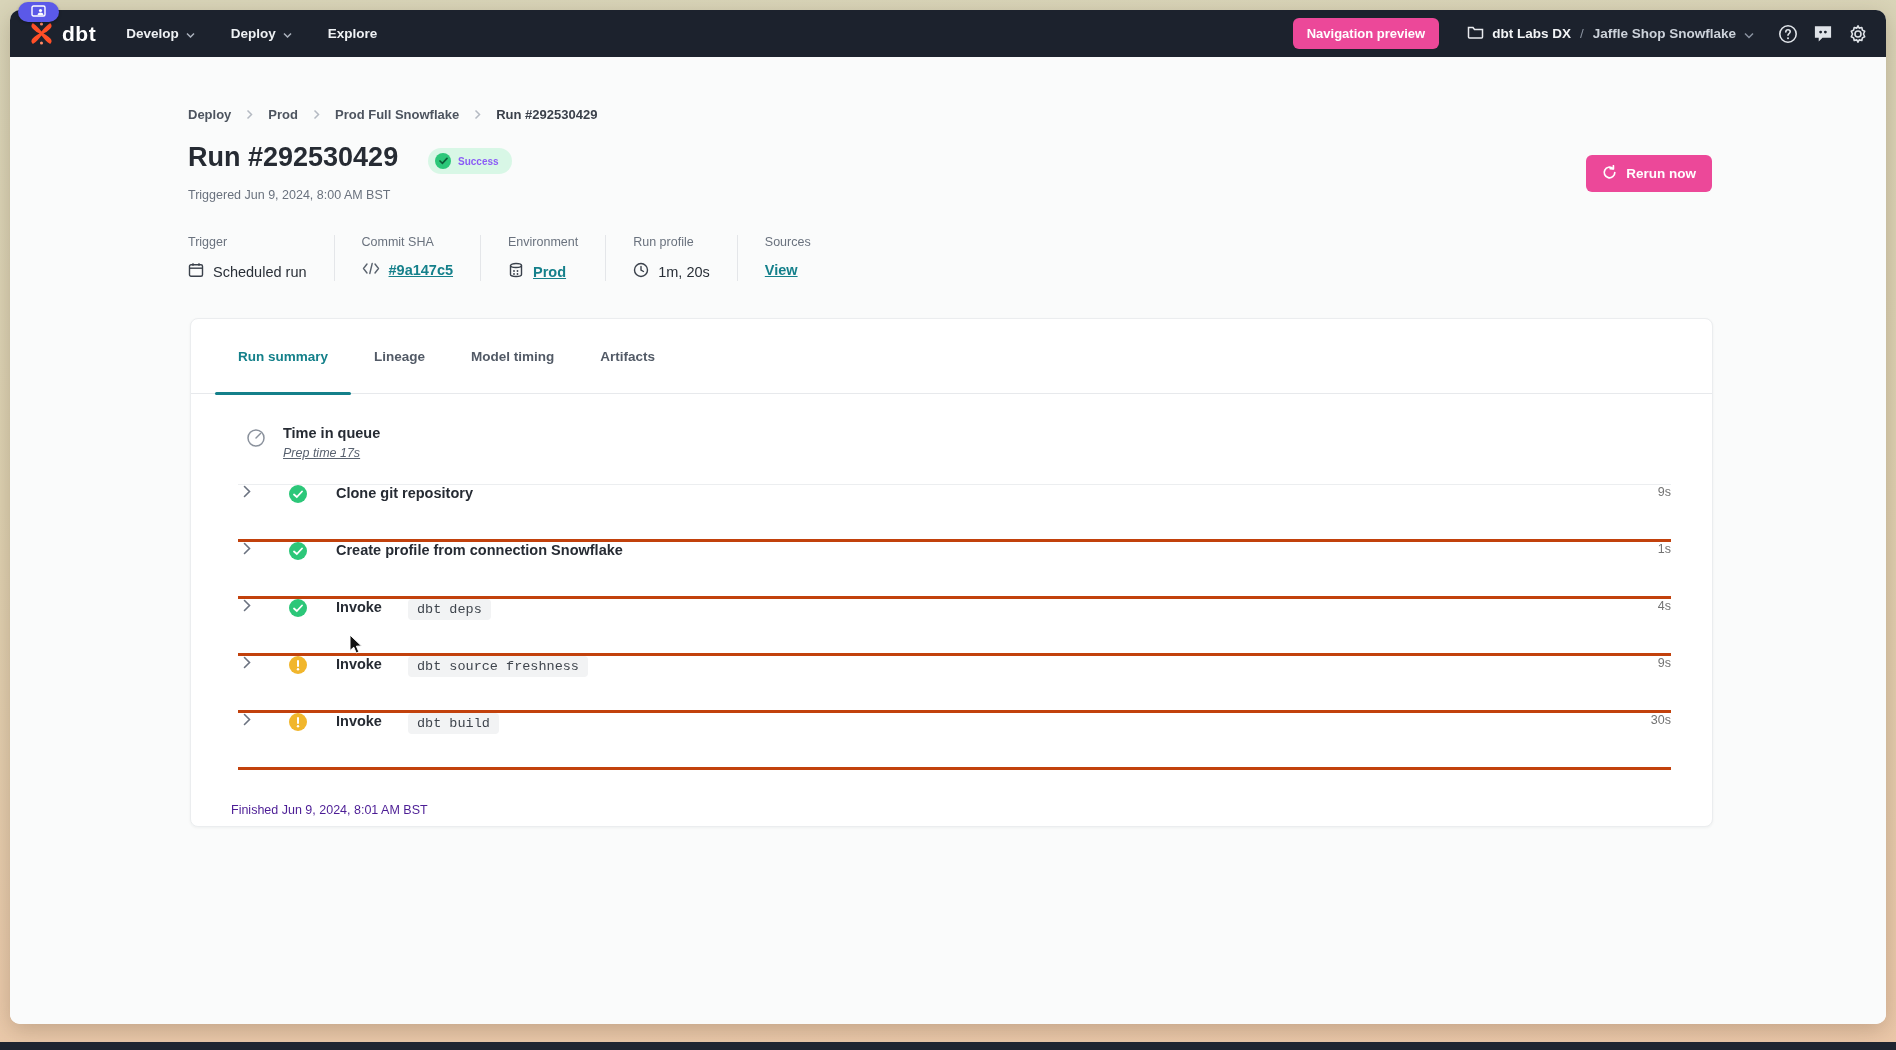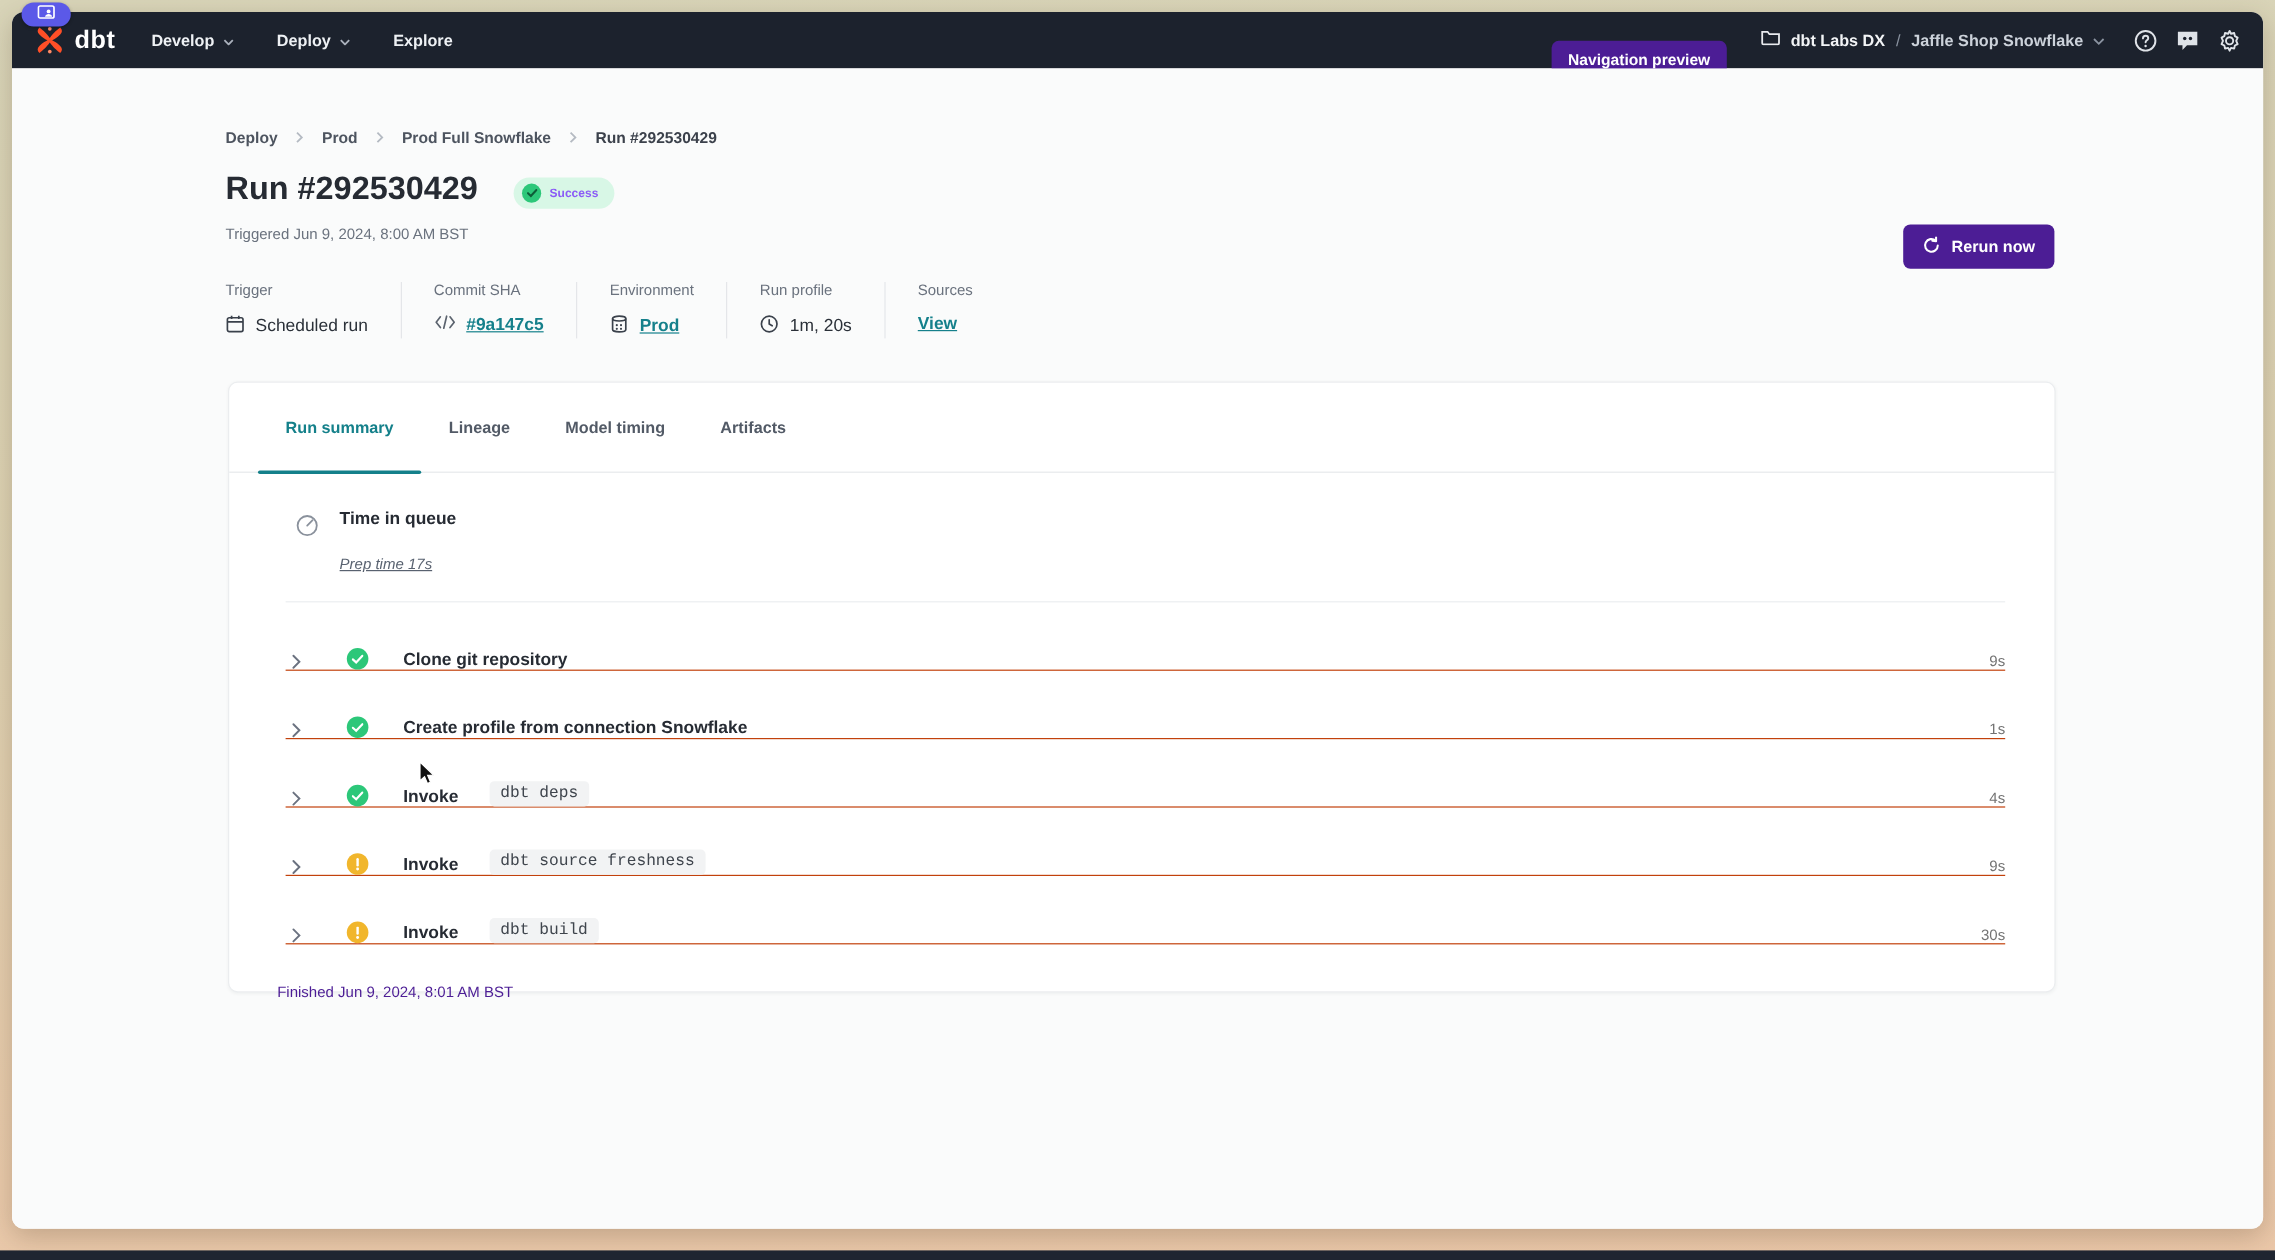--- a/index.html
+++ b/index.html
@@ -26,22 +26,22 @@
   }
   .logo { display:flex; align-items:center; margin-right:30px; }
   .logo-mark { width:27px; height:27px; margin-right:7px; }
   .logo-text { color:#fff; font-size:21px; font-weight:700; letter-spacing:.5px; }
   .nav-menu { display:flex; align-items:center; }
   .nav-item { display:flex; align-items:center; color:#eef1f4; font-size:13.5px; font-weight:700;
               margin-right:36px; cursor:pointer; }
   .nav-item .chev { margin-left:7px; }
   .nav-spacer { flex:1; }
   .btn-teal {
-    background:#4c1d95; color:#fff; border:none; border-radius:6px;
-    font-family:inherit; font-size:13px; font-weight:700; cursor:pointer;margin-top:32px;
+    background:#ec4899; color:#fff; border:none; border-radius:6px;
+    font-family:inherit; font-size:13px; font-weight:700; cursor:pointer;
   }
   .nav-preview-btn { padding:8px 14px; margin-right:28px; }
   .proj-crumb { display:flex; align-items:center; margin-right:24px; }
   .proj-crumb .acct { color:#f2f4f6; font-size:13.5px; font-weight:700; margin-left:8px; }
   .proj-crumb .sep { color:#8a93a0; font-size:13.5px; margin:0 9px; }
   .proj-crumb .proj { color:#ccd2da; font-size:13.5px; font-weight:600; }
   .proj-crumb .chev { margin-left:8px; }
   .nav-icons { display:flex; align-items:center; gap:15px; }
   .nav-icon-btn { width:20px; height:20px; display:flex; align-items:center; justify-content:center; cursor:pointer; }
 
@@ -92,25 +92,25 @@
   .tabs { display:flex; height:75px; border-bottom:1px solid #e7e9ec; padding-left:24px; }
   .tab { position:relative; display:flex; align-items:center; padding:0 23px;
          font-size:13.5px; font-weight:700; color:#525a66; cursor:pointer; }
   .tab.active { color:#14808a; }
   .tab.active::after { content:""; position:absolute; left:0; right:0; bottom:-2px;
                        height:3px; background:#14808a; border-radius:2px; }
 
   .queue { margin:0 41px 0 47px; padding:31px 0 24px 5px; border-bottom:1px solid #eceef0;
            display:flex; align-items:flex-start; }
   .queue-icon { margin:3px 17px 0 3px; }
-  .queue-title { font-size:14.5px; font-weight:700; color:#262b33; margin-bottom:22px; }
+  .queue-title { font-size:14.5px; font-weight:700; color:#262b33; margin-bottom:5px; }
   .queue-link { font-size:12.5px; color:#596270; text-decoration:underline; cursor:pointer;font-style:italic; }
 
   .rows { margin:0 41px 0 47px; }
-  .step-row { display:flex; align-items:flex-end; height:57px; border-bottom:1px solid #c2410c;
+  .step-row { display:flex; align-items:flex-start; height:57px; border-bottom:3px solid #c2410c;
               padding-left:5px;gap:16px; }
   .step-chevron { width:22px; display:flex; cursor:pointer; }
   .step-status { width:18px; height:18px; border-radius:50%; margin:0 13px 0 8px;
                  display:flex; align-items:center; justify-content:center; flex:none; }
   .step-status.ok { background:#2cc779; }
   .step-status.warn { background:#f1b62c; }
   .step-label { font-size:14.5px; font-weight:700; color:#262b33; }
   .code-chip { margin-left:10px; font-family:"Liberation Mono", monospace; font-size:13.5px;
                color:#3f454d; background:#f2f3f4; border-radius:4px; padding:3px 9px; }
   .step-spacer { flex:1; }

